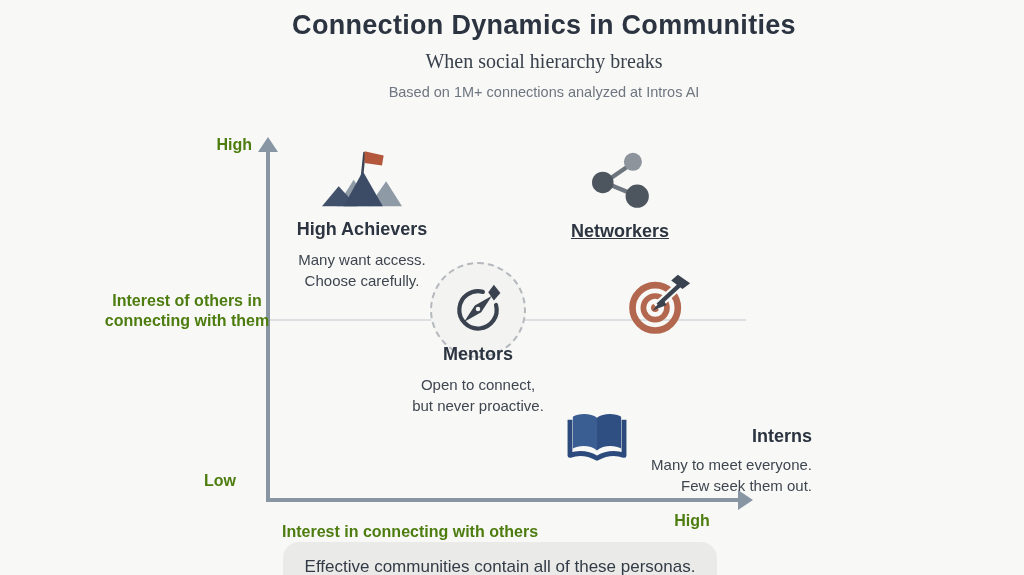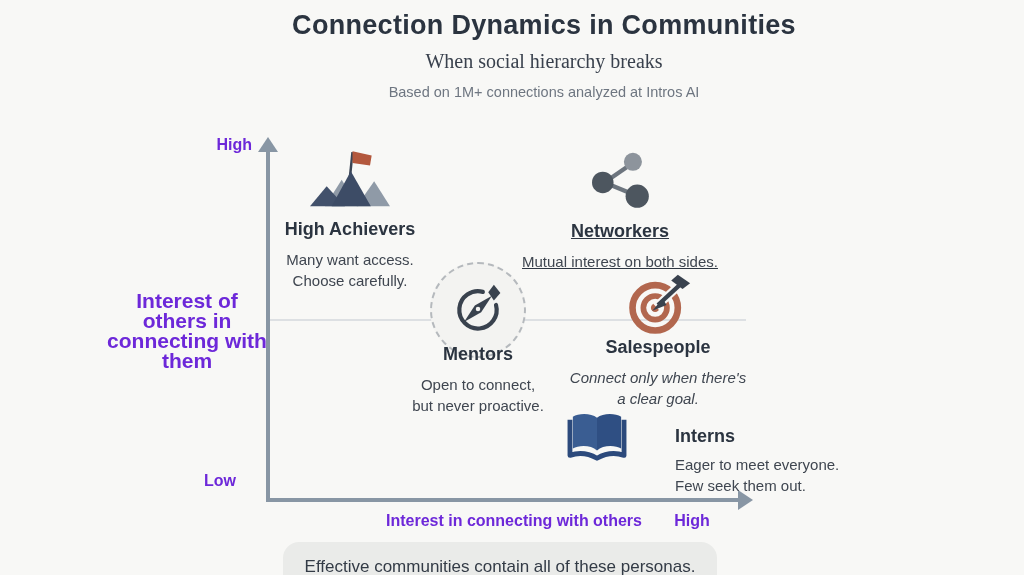--- a/index.html
+++ b/index.html
@@ -29,43 +29,43 @@
   
   .v-line{position:absolute;left:266px;top:150px;width:4px;height:352px;background:#8896a4;z-index:1;}
   .v-arrow{position:absolute;left:258px;top:137px;width:0;height:0;
     border-left:10px solid transparent;border-right:10px solid transparent;
     border-bottom:15px solid #8896a4;z-index:1;}
   .h-line{position:absolute;left:266px;top:498px;width:474px;height:4px;background:#8896a4;z-index:1;}
   .h-arrow{position:absolute;left:738px;top:490px;width:0;height:0;
     border-top:10px solid transparent;border-bottom:10px solid transparent;
     border-left:15px solid #8896a4;z-index:1;}
   .mid-line{position:absolute;left:270px;top:319px;width:476px;height:2px;background:#dde0e3;z-index:0;}
-  .axis-lab{position:absolute;font-weight:700;font-size:16px;color:#6d28d9;z-index:1;}
+  .axis-lab{position:absolute;font-weight:700;font-size:16px;color:#4d7c0f;z-index:1;}
   .y-high{left:180px;top:136px;width:72px;text-align:right;}
   .y-low{left:190px;top:472px;width:60px;text-align:center;}
-  .y-title{left:104px;top:291px;width:166px;text-align:center;font-size:21px;line-height:20px;}
-  .x-title{left:282px;top:512px;width:360px;text-align:right;}
+  .y-title{left:104px;top:291px;width:166px;text-align:center;font-size:16px;line-height:20px;}
+  .x-title{left:282px;top:523px;width:360px;text-align:left;}
   .x-high{left:662px;top:512px;width:60px;text-align:center;}
   
   .persona{position:absolute;text-align:center;z-index:2;}
   .p-name{font-size:18px;font-weight:700;color:#2b3440;margin-top:7px;}
   .p-desc{font-size:15px;line-height:20.5px;color:#3f4650;margin-top:10px;white-space:pre-line;}
-  .p-high-achievers{left:260px;top:148px;width:180px;}
+  .p-high-achievers{left:272px;top:148px;width:180px;}
   .p-networkers{left:505px;top:148px;width:230px;text-decoration:underline;}
   .mentor-circle{
     position:absolute;left:430px;top:262px;width:92px;height:92px;
     border:2px dashed #b5b9bd;border-radius:50%;background:#f3f3f1;
     display:flex;align-items:center;justify-content:center;z-index:2;
   }
   .p-mentors-text{left:389px;top:337px;width:178px;}
   .sales-icon{position:absolute;left:624px;top:272px;z-index:2;}
   .p-salespeople-text{left:560px;top:330px;width:196px;}
   .p-salespeople-text .p-desc{font-style:italic;font-size:15px;}
   .intern-icon{position:absolute;left:566px;top:410px;z-index:2;}
-  .p-interns-text{left:675px;top:419px;width:175px;text-align:left;}
+  .p-interns-text{left:637px;top:419px;width:175px;text-align:right;}
   .p-interns-text .p-desc{margin-top:8px;}
   
   .pill{
     position:absolute;left:283px;top:542px;width:434px;height:49px;
     background:#eaebe9;border-radius:16px;z-index:2;
     display:flex;align-items:center;justify-content:center;
     font-size:17px;color:#333b46;
   }
 </style>
 </head>
@@ -111,21 +111,20 @@
     <span>
       <svg width="72" height="62" viewBox="0 0 80 72">
         <line x1="22" y1="40" x2="54" y2="18" stroke="#6d757e" stroke-width="5"></line>
         <line x1="22" y1="40" x2="58" y2="55" stroke="#6d757e" stroke-width="5"></line>
         <circle cx="20" cy="40" r="12.5" fill="#4d565f"></circle>
         <circle cx="55" cy="16" r="10.5" fill="#8d949c"></circle>
         <circle cx="60" cy="56" r="13.5" fill="#4d565f"></circle>
       </svg>
     </span>
     <div class="p-name">Networkers</div>
-    <div class="p-desc">Mutual interest on both sides.</div>
   </div>
 
   <div class="mentor-circle">
     <span>
       <svg width="56" height="56" viewBox="0 0 60 60">
         <path d="M49.3 26.8 A20 20 0 1 1 35.2 12.7" fill="none" stroke="#39424e" stroke-width="4.5" stroke-linecap="round"></path>
         <path d="M47 5 L54 14 L47 22 L41 13 Z" fill="#39424e"></path>
         <polygon points="45,17 33.4,34.6 15,45 26.6,27.4" fill="#39424e"></polygon>
         <circle cx="30" cy="31" r="2.4" fill="#f3f3f1"></circle>
       </svg>
@@ -141,36 +140,31 @@
     <svg width="68" height="66" viewBox="0 0 72 68">
       <circle cx="33" cy="37" r="24" fill="none" stroke="#b2674e" stroke-width="7"></circle>
       <circle cx="33" cy="37" r="12.5" fill="none" stroke="#b2674e" stroke-width="6"></circle>
       <circle cx="33" cy="37" r="4.5" fill="#b2674e"></circle>
       <line x1="64" y1="8" x2="34" y2="36" stroke="#f8f8f6" stroke-width="9"></line>
       <line x1="62" y1="10" x2="36" y2="34" stroke="#39424e" stroke-width="4.5"></line>
       <polygon points="30,40 41,27 45,34" fill="#39424e"></polygon>
       <polygon points="57,2 70,11 62,17 50,8" fill="#39424e"></polygon>
     </svg>
   </span>
-  <div class="persona p-salespeople-text">
-    <div class="p-name">Salespeople</div>
-    <div class="p-desc">Connect only when there's
-a clear goal.</div>
-  </div>
 
   <span class="intern-icon">
     <svg width="62" height="56" viewBox="0 0 64 58">
       <path d="M4 10 L4 47 Q18 42 32 50 Q46 42 60 47 L60 10" fill="none" stroke="#2c4a7c" stroke-width="5" stroke-linejoin="round"></path>
       <path d="M32 8 C26 3 13 3 7 7 L7 40 C13 36 26 36 32 42 Z" fill="#3a5d92"></path>
       <path d="M32 8 C38 3 51 3 57 7 L57 40 C51 36 38 36 32 42 Z" fill="#2f4f83"></path>
     </svg>
   </span>
   <div class="persona p-interns-text">
     <div class="p-name">Interns</div>
-    <div class="p-desc">Eager to meet everyone.
+    <div class="p-desc">Many to meet everyone.
 Few seek them out.</div>
   </div>
 
   <div class="pill">
     <span>Effective communities contain all of these personas.</span>
   </div>
 
 </div>
 
 </body></html>

